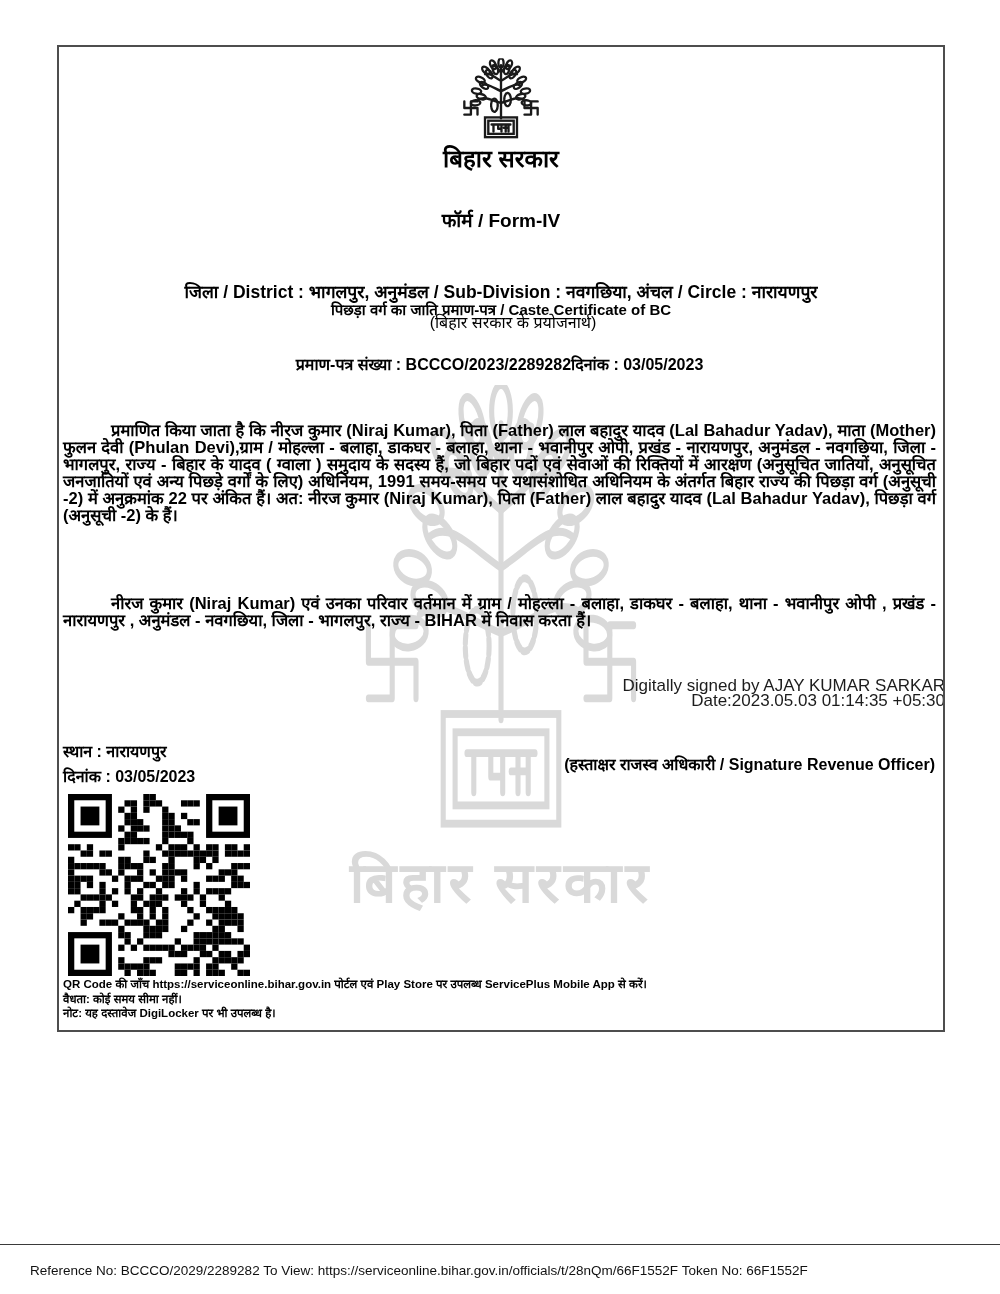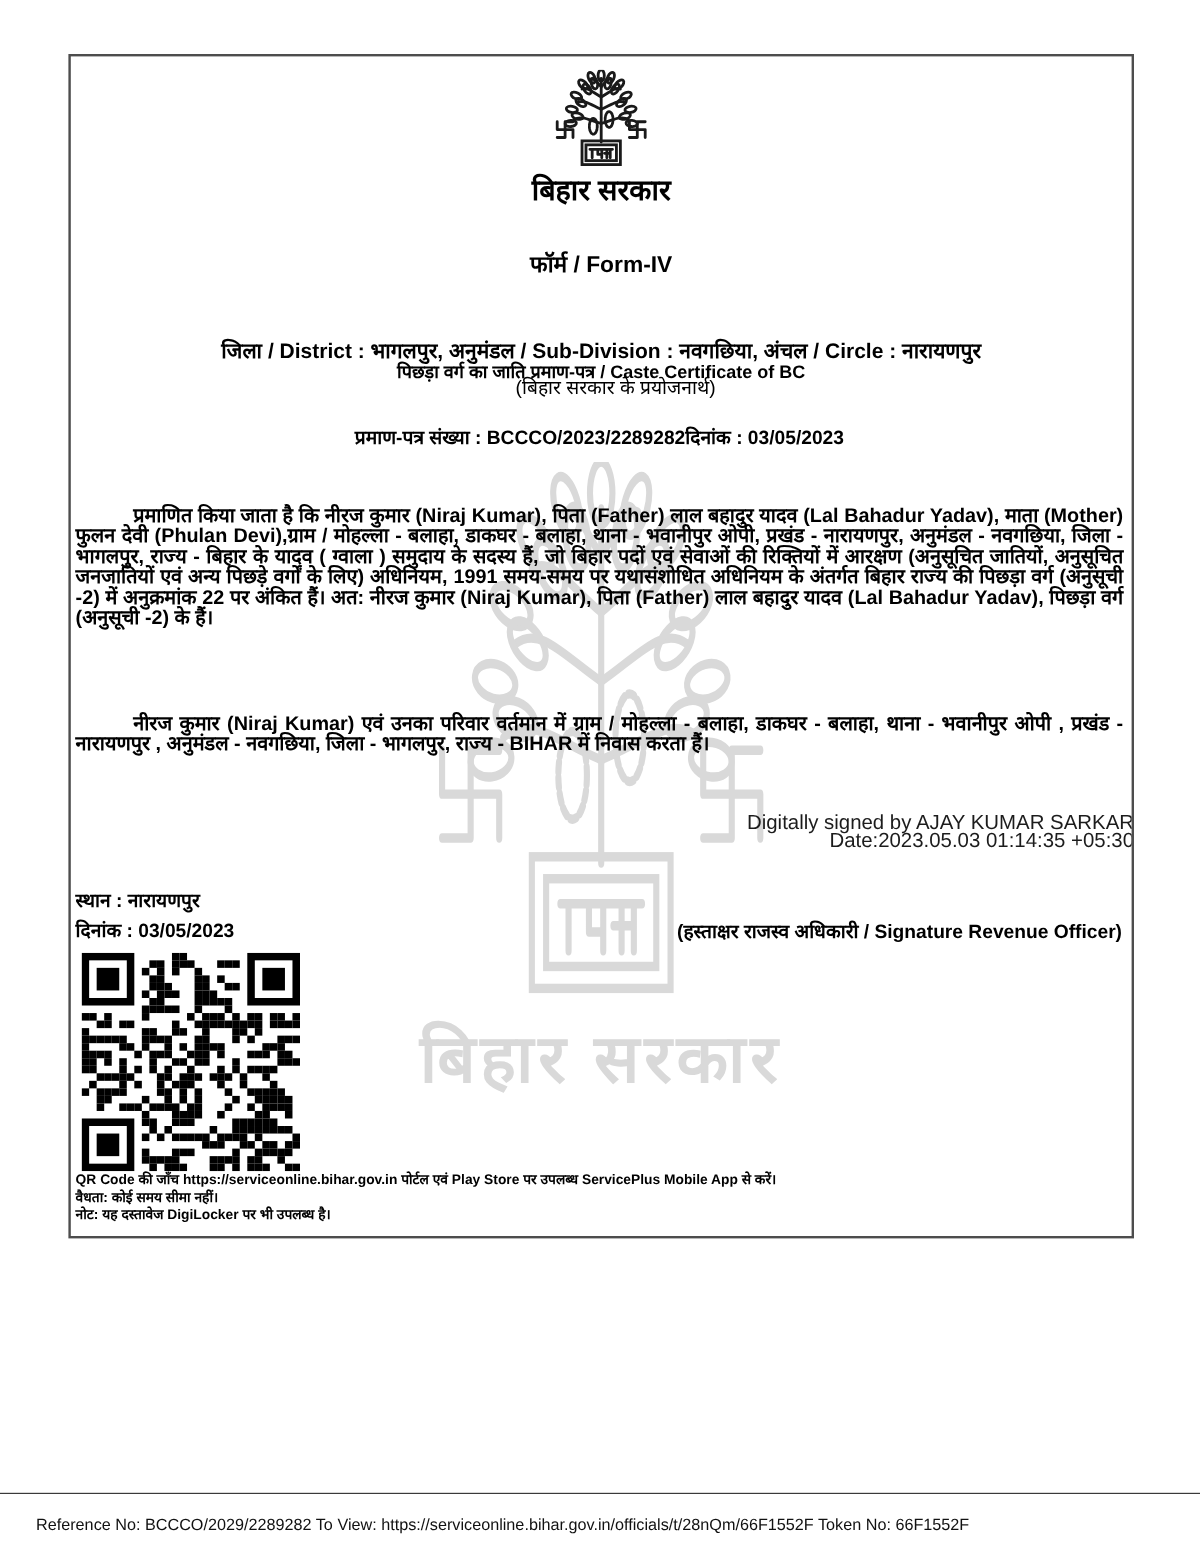--- a/index.html
+++ b/index.html
@@ -29,21 +29,21 @@
   .purpose-line{top:264px;font-size:16px;font-weight:normal;padding-left:24px;}
   .meta-row{top:306px;left:4px;right:7px;display:flex;justify-content:center;
     font-size:16px;font-weight:bold;}
   .para{left:4px;right:7px;font-size:16.5px;font-weight:bold;line-height:17px;
     text-align:justify;}
   .para1{top:375px;text-indent:48px;}
   .para2{top:548px;text-indent:48px;}
   .digsig{top:631px;right:-2px;text-align:right;font-size:17px;font-weight:normal;
     color:#1c1c1c;line-height:15px;}
   .place-block{left:4px;top:692px;font-size:16px;font-weight:bold;line-height:25px;}
-  .officer-line{right:8px;top:706px;font-size:16px;font-weight:bold;margin-top:12px;}
+  .officer-line{right:8px;top:706px;font-size:16px;font-weight:bold;}
   .qr{left:9px;top:747px;width:182px;height:182px;}
   .notes{left:4px;top:930px;font-size:11.5px;font-weight:bold;line-height:14.5px;}
   .footer-rule{position:absolute;left:0;top:1244px;width:1000px;border-top:1px solid #3a3a3a;}
   .footer-ref{position:absolute;left:30px;top:1263px;font-size:13.5px;color:#111;}
 </style>
 </head>
 <body>
 
 <svg width="0" height="0" style="position:absolute" aria-hidden="true">
   <defs>

